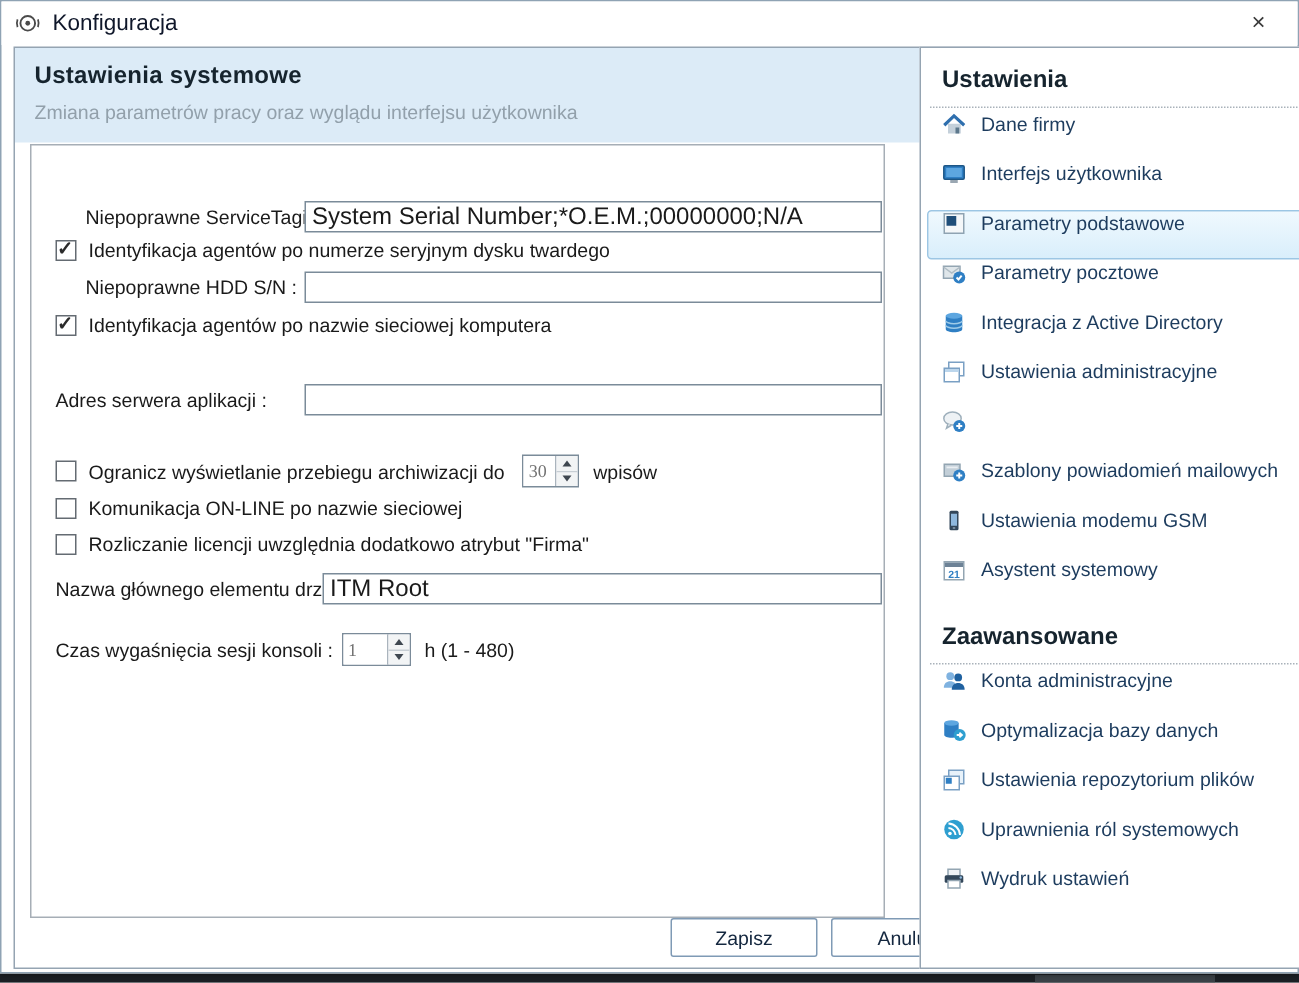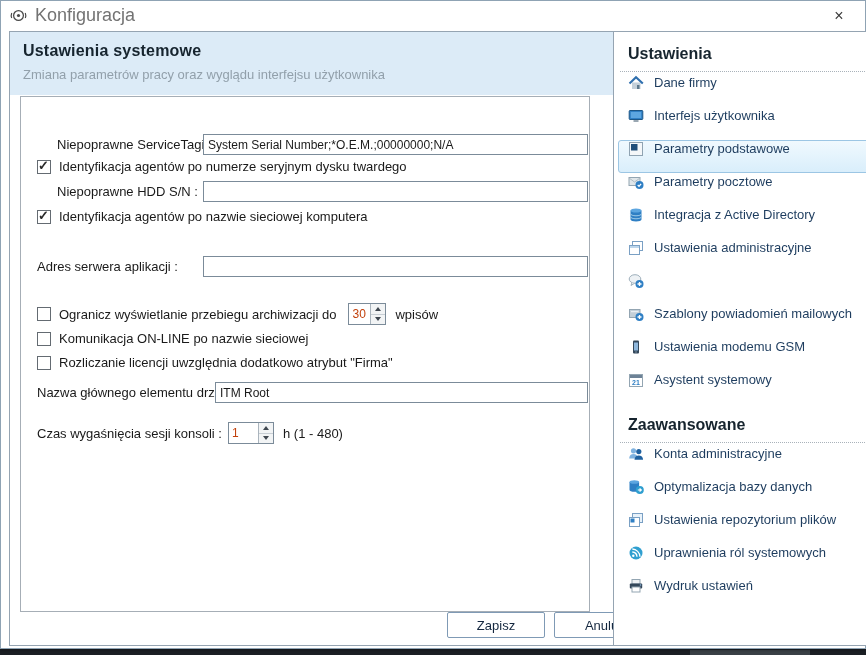--- a/index.html
+++ b/index.html
@@ -14,21 +14,21 @@
   .bg-fragment-bottom { position:absolute; left:0; bottom:0; width:866px; height:6px; background:#1b1f24; }
   .bg-fragment-bottom-light { position:absolute; left:690px; bottom:0; width:120px; height:5px; background:#3a4046; }
 
   .window {
     position:absolute; left:0; top:0; width:866px; height:649px;
     background:#ffffff; border:1px solid #8fa3b4;
     box-shadow:0 1px 3px rgba(0,0,0,.35);
   }
   .titlebar { height:29px; display:flex; align-items:center; padding:0 9px; background:#fff; }
   .titlebar-icon { width:17px; height:17px; flex:none; }
-  .titlebar-title { margin-left:8px; font-size:18px; color:#737373; }
+  .titlebar-title { margin-left:8px; font-size:15px; color:#0f172a; }
   .close-btn {
     margin-left:auto; width:34px; height:26px; display:flex; align-items:center; justify-content:center;
     font-size:16px; color:#3c3c3c; cursor:pointer;
   }
 
   
   .left-panel {
     position:absolute; left:8px; top:30px; width:651px; height:615px;
     border:1px solid #95a4b2; background:#fff;
   }
@@ -47,28 +47,28 @@
     width:14px; height:14px; border:1px solid #646b72; background:#fff;
     margin-right:8px; position:relative; flex:none; cursor:pointer;
   }
   .checkbox.checked::after {
     content:"✓"; position:absolute; left:0px; top:-3px;
     font-size:13px; font-weight:bold; color:#2b2b2b;
   }
 
   .textinput {
     height:21px; border:1px solid #7b8b99; background:#fff;
-    font-family:"Liberation Sans", sans-serif; font-size:12px; color:#1a1a1a;
+    font-family:"Liberation Sans", sans-serif; font-size:16px; color:#1a1a1a;
     padding:0 4px; outline:none;
   }
 
   .spinner { display:flex; align-items:stretch; border:1px solid #7b8b99; background:#fff; height:22px; flex:none; }
   .spinner .val {
-    border:none; outline:none; font-family:Liberation Sans, sans-serif;
-    font-size:12px; color:#c2410c; padding:0 3px; width:100%;
+    border:none; outline:none; font-family:Liberation Serif, serif;
+    font-size:12px; color:#737373; padding:0 3px; width:100%;
   }
   .spinner .val-wrap { flex:1; display:flex; }
   .spin-btns { width:15px; flex:none; display:flex; flex-direction:column; border-left:1px solid #aab4bd; }
   .spin-btn { flex:1; display:flex; align-items:center; justify-content:center; background:#f2f4f5; cursor:pointer; }
   .spin-btn.up { border-bottom:1px solid #c7ced4; }
   .tri-up { width:0; height:0; border-left:3px solid transparent; border-right:3px solid transparent; border-bottom:4px solid #3f4750; }
   .tri-down { width:0; height:0; border-left:3px solid transparent; border-right:3px solid transparent; border-top:4px solid #3f4750; }
 
   .buttons { position:absolute; right:7px; bottom:7px; display:flex; gap:9px; }
   .btn {

